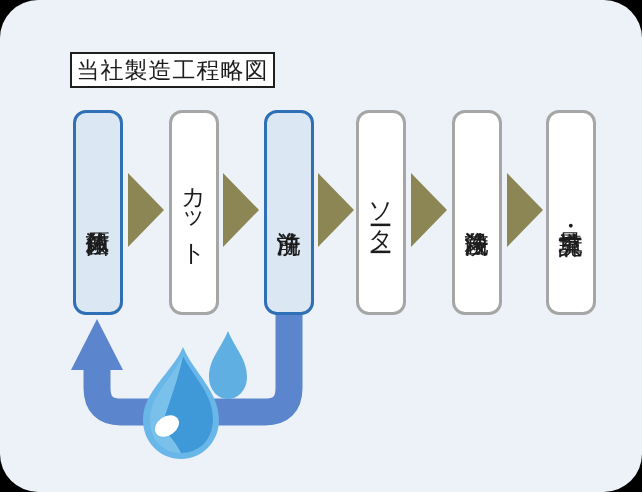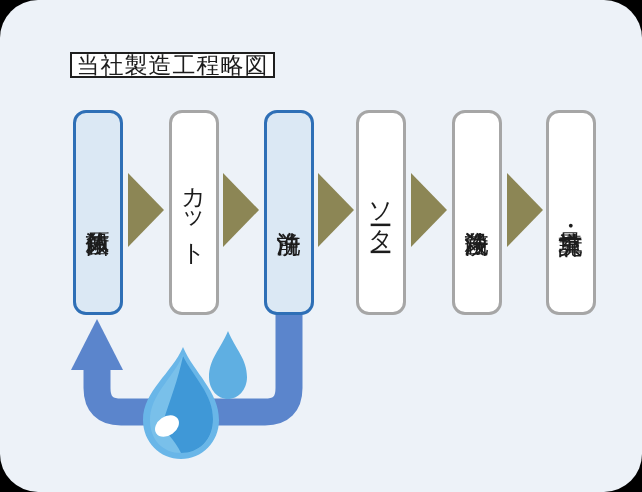--- a/index.html
+++ b/index.html
@@ -14,21 +14,21 @@
     height: 492px;
     background: #edf2f8;
     border-radius: 38px;
     overflow: hidden;
   }
   .title-box {
     position: absolute;
     left: 70px;
     top: 52px;
     width: 205px;
-    height: 26px;
+    height: 36px;
     background: #ffffff;
     border: 2px solid #1f1f1f;
     box-sizing: border-box;
     display: flex;
     align-items: center;
     justify-content: center;
     font-size: 23px;
     letter-spacing: 1px;
     color: #1c1c1c;
     white-space: nowrap;

